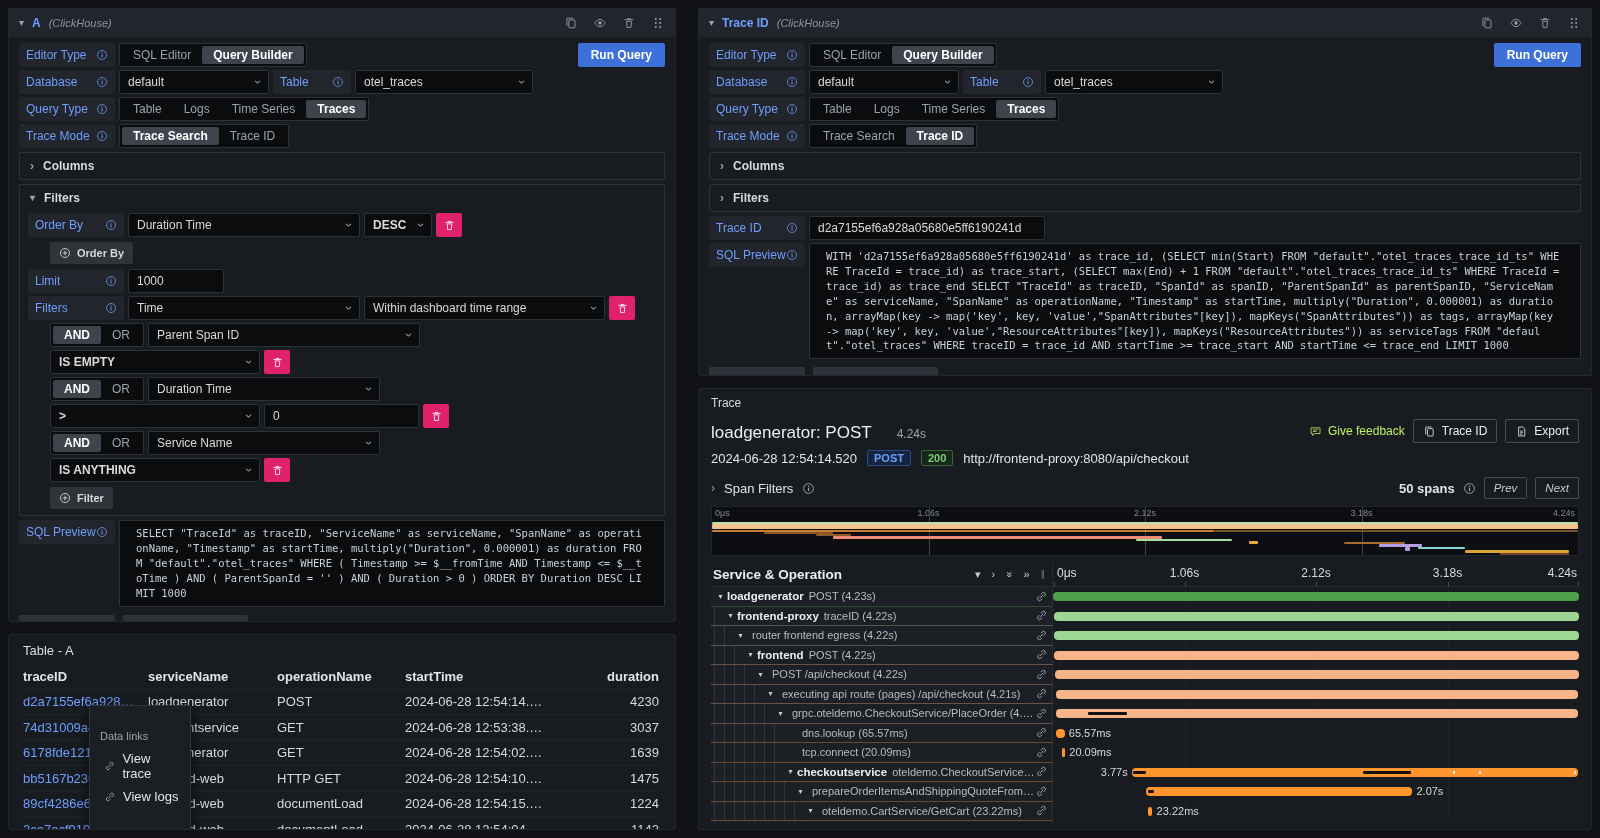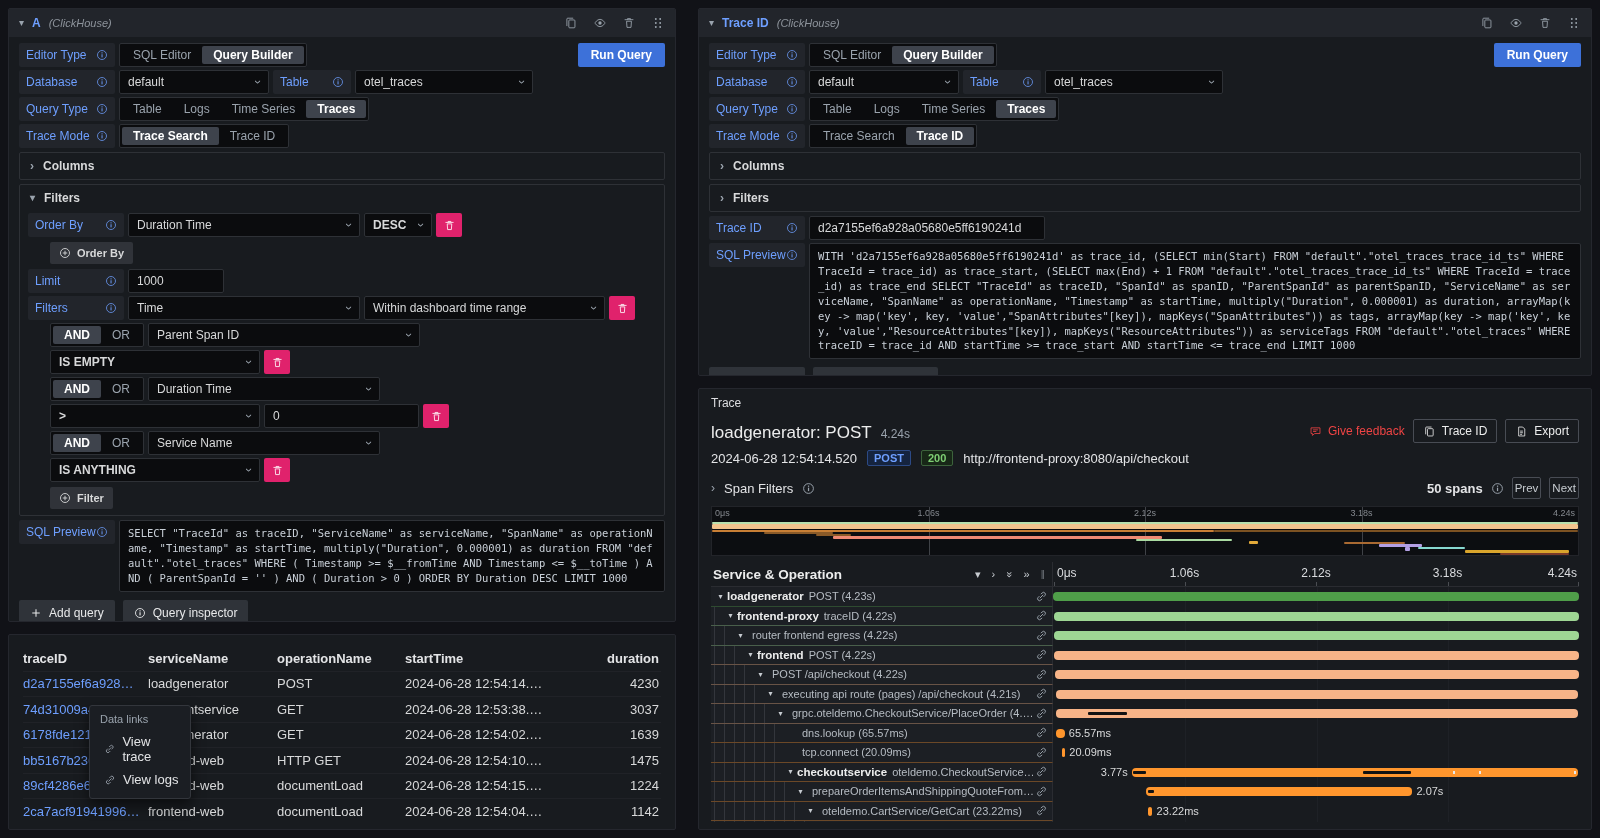--- a/index.html
+++ b/index.html
@@ -42,61 +42,61 @@
   .btn-del { width:26px; flex:none; background:#e0226c; border-radius:2px; display:flex; align-items:center;
              justify-content:center; color:#fff; cursor:pointer; }
   .sect { border:1px solid #2e3136; border-radius:2px; margin:4px 0; }
   .sect-h { height:26px; display:flex; align-items:center; gap:9px; padding:0 10px; font-size:12px; font-weight:bold; color:#d8d9da; }
   .sect-body { padding:2px 8px 6px; }
   .btn-ghost { display:inline-flex; align-items:center; gap:6px; background:#303339; color:#d8d9da;
                font-size:11px; font-weight:bold; height:22px; padding:0 9px; border-radius:2px; margin:2px 0 5px 22px; cursor:pointer; }
   .nest { margin-left:22px; }
   .sqlrow { display:flex; gap:4px; margin-bottom:3px; }
   .sqlrow .chip { height:24px; }
-  .sql { flex:1; background:#0b0c0e; border:1px solid #2e3136; border-radius:2px; padding:5px 8px;
+  .sql { flex:1; background:#0b0c0e; border:1px solid #2e3136; border-radius:2px; padding:5px 16px;
          font-family:"DejaVu Sans Mono", monospace; font-size:10.5px; line-height:1.42; color:#c9d0d8;
          white-space:pre-wrap; word-break:break-all; }
   .qfooter { display:flex; gap:8px; margin-top:8px; }
   .btn-sec { display:flex; align-items:center; gap:7px; background:#2f3339; color:#e8e9ea; font-size:12px;
              font-weight:500; height:26px; padding:0 11px; border-radius:2px; cursor:pointer; }
 
   
   .tpanel { flex:1; min-height:0; position:relative; padding:8px 14px; }
   .tpanel-title { font-size:13px; font-weight:500; color:#dcdde0; height:18px; }
   table.tbl { width:100%; border-collapse:collapse; font-size:13px; margin-top:4px; table-layout:fixed; }
   .tbl th { text-align:left; font-weight:bold; color:#e3e4e6; height:24px; }
   .tbl td { height:25.5px; border-top:1px solid #202227; color:#d8d9da; overflow:hidden; white-space:nowrap; text-overflow:ellipsis; padding-right:8px; }
   .tbl .num { text-align:right; padding-right:2px; }
   .tbl td.tid { color:#6e9fff; cursor:pointer; }
   .tooltip { position:absolute; left:80px; top:70px; width:102px; background:#1b1e23; border:1px solid #33363c;
-             border-radius:3px; box-shadow:0 6px 14px rgba(0,0,0,.55); padding:7px 10px; z-index:5; }
+             border-radius:3px; box-shadow:0 6px 14px rgba(0,0,0,.55); padding:24px 10px; z-index:5; }
   .tooltip .tt-title { font-size:11px; color:#9aa3ad; margin-bottom:5px; }
   .tooltip .tt-item { display:flex; align-items:center; gap:7px; font-size:13px; color:#e3e4e6; padding:4px 0 4px 4px; cursor:pointer; }
   .tooltip .tt-item .icon12 { color:#9aa3ad; }
 
   
   .trpanel { flex:1; min-height:0; padding:7px 12px; display:flex; flex-direction:column; }
   .tr-title { font-size:12px; font-weight:500; color:#dcdde0; }
-  .thead { display:flex; align-items:baseline; gap:9px; margin-top:9px; }
+  .thead { display:flex; align-items:baseline; gap:25px; margin-top:9px; }
   .tname { font-size:17px; font-weight:500; color:#eceded; }
   .tdur { font-size:12px; color:#9aa3ad; }
   .thead-right { margin-left:auto; display:flex; gap:8px; align-items:center; }
-  .feedback { display:flex; gap:6px; color:#ef4444; font-size:12px; align-items:center; cursor:pointer; }
+  .feedback { display:flex; gap:6px; color:#bef264; font-size:12px; align-items:center; cursor:pointer; }
   .btn-outline { display:flex; gap:6px; align-items:center; border:1px solid #484c54; border-radius:2px; height:24px;
                  padding:0 9px; font-size:12px; font-weight:500; color:#eceded; cursor:pointer; background:transparent; }
   .tsub { display:flex; gap:10px; align-items:center; margin-top:7px; font-size:13px; color:#e3e4e6; }
   .badge { font-size:11px; font-weight:bold; padding:1px 6px; border-radius:2px; }
   .badge.post { color:#6e9fff; background:#15243f; border:1px solid #2c4a85; }
   .badge.ok { color:#7ece73; background:#172717; border:1px solid #3c633c; }
   .sfrow { display:flex; align-items:center; margin-top:11px; font-size:13px; gap:9px; color:#e3e4e6; }
   .sf-label { font-weight:500; }
   .sfrow .right { margin-left:auto; display:flex; align-items:center; gap:8px; }
   .spans-count { font-weight:bold; font-size:13px;margin-left:20px; }
-  .btn-mini { border:1px solid #484c54; border-radius:2px; height:22px; padding:0 2px; font-size:11.5px;
-              color:#c7ccd1; display:flex; align-items:center; cursor:pointer; background:transparent; }
+  .btn-mini { border:1px solid #484c54; border-radius:2px; height:22px; padding:0 9px; font-size:11.5px;
+              color:#c7ccd1; display:flex; align-items:center; cursor:pointer; background:transparent;font-style:italic; }
   .minimap { position:relative; height:50px; background:#0c0e11; margin-top:7px; border:1px solid #222429; flex:none; }
   .mm-label { position:absolute; top:1px; font-size:9px; color:#85898f; transform:translateX(-50%); }
   .mm-label.first { transform:none; } .mm-label.last { transform:none; }
   .mm-grid { position:absolute; top:0; bottom:0; width:1px; background:#3f4247; }
   .mm-bar { position:absolute; border-radius:1px; }
   .grid-head { display:flex; height:25px; border-bottom:1px solid #2a2c31; margin-top:6px; flex:none; }
   .gh-left { width:342px; flex:none; display:flex; align-items:center; gap:11px; padding:0 6px 0 2px;
              border-right:1px solid #2a2c31; }
   .gh-title { font-size:13.5px; font-weight:bold; color:#eceded; margin-right:auto; }
   .gh-ic { color:#c7ccd1; font-size:11px; cursor:pointer; line-height:1; }
@@ -430,20 +430,21 @@
             <svg class="icon12">
               <use href="#i-info"></use>
             </svg>
             <span>Query inspector</span>
           </div>
       </div>
     </div>
   </div>
 
   <div class="panel tpanel">
+    <div class="tpanel-title">Table - A</div>
     <table class="tbl">
       <colgroup>
           <col style="width:125px">
           <col style="width:129px">
           <col style="width:128px">
           <col style="width:150px">
           <col>
         </colgroup>
       <thead>
         <tr>

